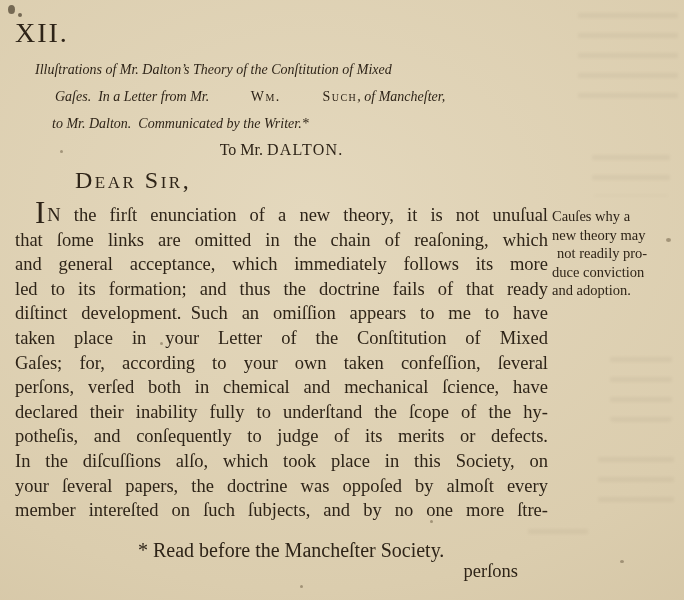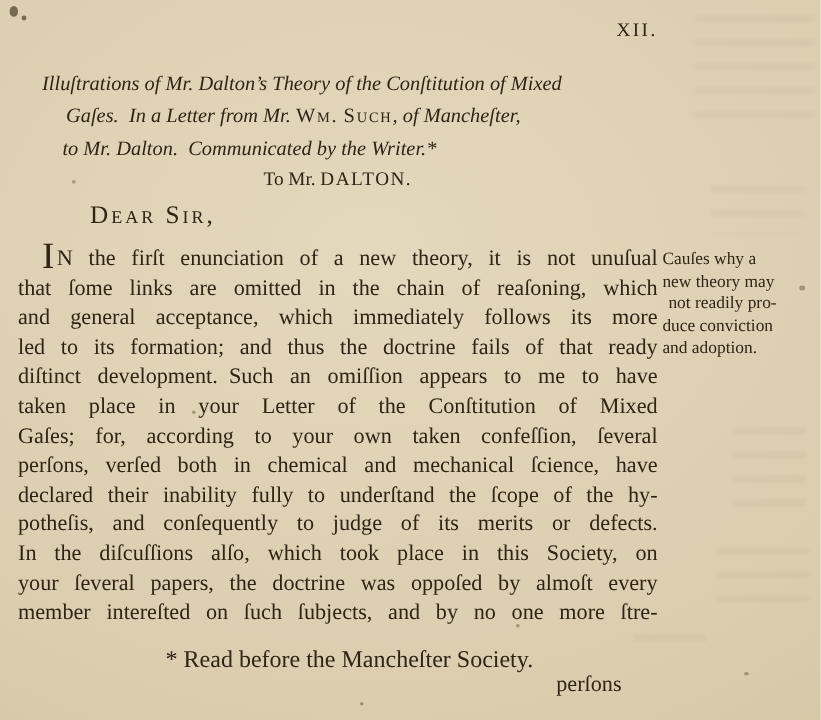--- a/index.html
+++ b/index.html
@@ -8,30 +8,30 @@
     width:684px;height:600px;
     overflow:hidden;
     background:
       radial-gradient(130% 115% at 45% 35%, #e4d8bd 0%, var(--color-paper,#dbcdae) 55%, #cdbd9b 100%);
     color:var(--color-ink,#2e2418);
     font-family:"Liberation Serif","DejaVu Serif",serif;
   }
   .abs{position:absolute;}
   .article-number{
     left:15px;top:17px;width:533px;
-    text-align:right;font-size:16px;letter-spacing:2px;
+    text-align:left;font-size:28px;letter-spacing:2px;
   }
-  .title{left:35px;top:56px;width:600px;font-style:italic;font-size:17px;line-height:27px;}
+  .title{left:35px;top:56px;width:600px;font-style:italic;font-size:14px;line-height:27px;}
   .title .t-line{white-space:nowrap;}
   .title .t-line.indent1{padding-left:20px;}
   .title .t-line.indent2{padding-left:17px;}
-  .sc{font-style:normal;font-variant:small-caps;letter-spacing:1.5px;}
+  .sc{font-style:normal;font-variant:small-caps;letter-spacing:1.5px;margin-left:38px;}
   .salutation{left:15px;top:141px;width:533px;text-align:center;font-size:16px;}
   .salutation .caps{letter-spacing:1.2px;}
-  .dear-sir{left:75px;top:167px;font-size:21px;font-variant:small-caps;letter-spacing:2.5px;}
+  .dear-sir{left:75px;top:167px;font-size:24px;font-variant:small-caps;letter-spacing:2.5px;}
   .body-col{left:15px;top:199px;width:533px;font-size:18.5px;line-height:24.6px;}
   .bline{text-align:justify;text-align-last:justify;}
   .bline.first{padding-left:20px;}
   .dropcap{font-size:31px;line-height:24.6px;position:relative;top:2px;margin-right:2px;}
   .margin-note{left:552px;top:207px;width:130px;font-size:14.5px;line-height:18.6px;}
   .margin-note .m-line{white-space:nowrap;}
   .margin-note .m-line:nth-child(3){padding-left:5px;}
   .footnote{left:138px;top:539px;font-size:20px;}
   .catchword{left:408px;top:561px;width:110px;text-align:right;font-size:18.5px;}
   .smudge{

